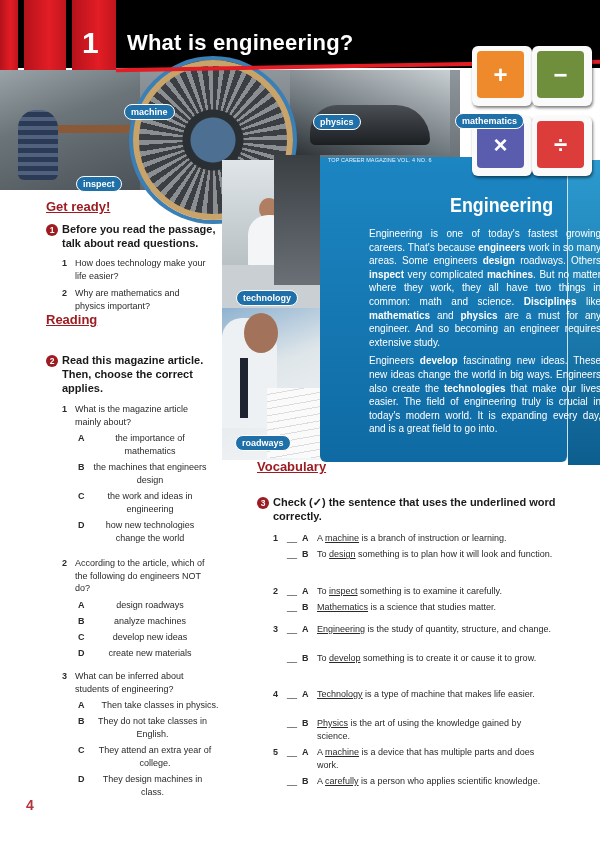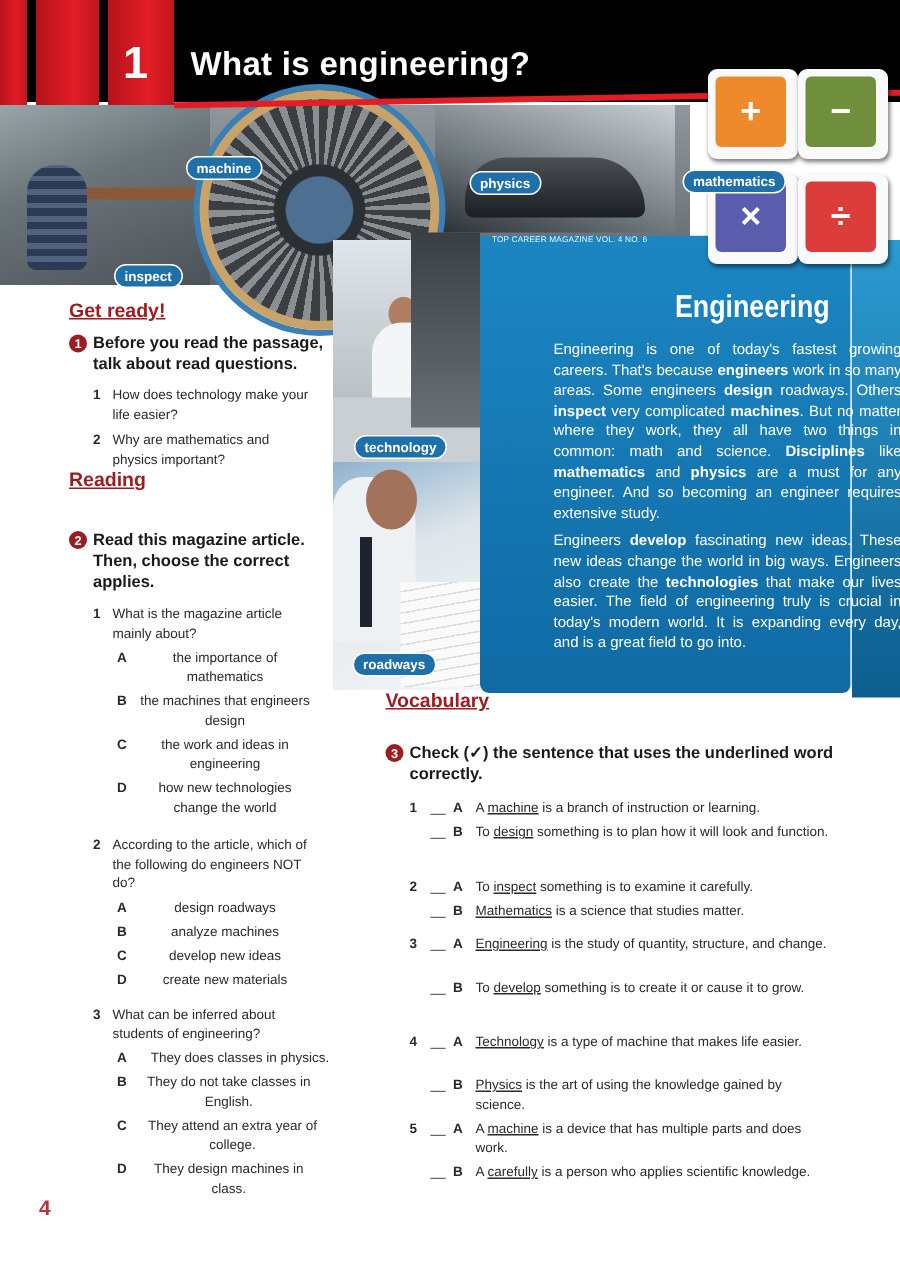--- a/index.html
+++ b/index.html
@@ -208,21 +208,21 @@
     <span class="l">D</span>
     <span class="t">create new materials</span>
   </div>
 
 <div class="q" style="left:62px;top:670px;width:150px;">
   <span class="n">3</span>
     <span class="t">What can be inferred about students of engineering?</span>
 </div>
 <div class="opt" style="left:78px;top:699px;width:150px;">
     <span class="l">A</span>
-    <span class="t">They does classes in physics.</span>
+    <span class="t">Then take classes in physics.</span>
   </div>
 <div class="opt" style="left:78px;top:715px;width:135px;">
     <span class="l">B</span>
     <span class="t">They do not take classes in English.</span>
   </div>
 <div class="opt" style="left:78px;top:744px;width:140px;">
     <span class="l">C</span>
     <span class="t">They attend an extra year of college.</span>
   </div>
 <div class="opt" style="left:78px;top:773px;width:135px;">

